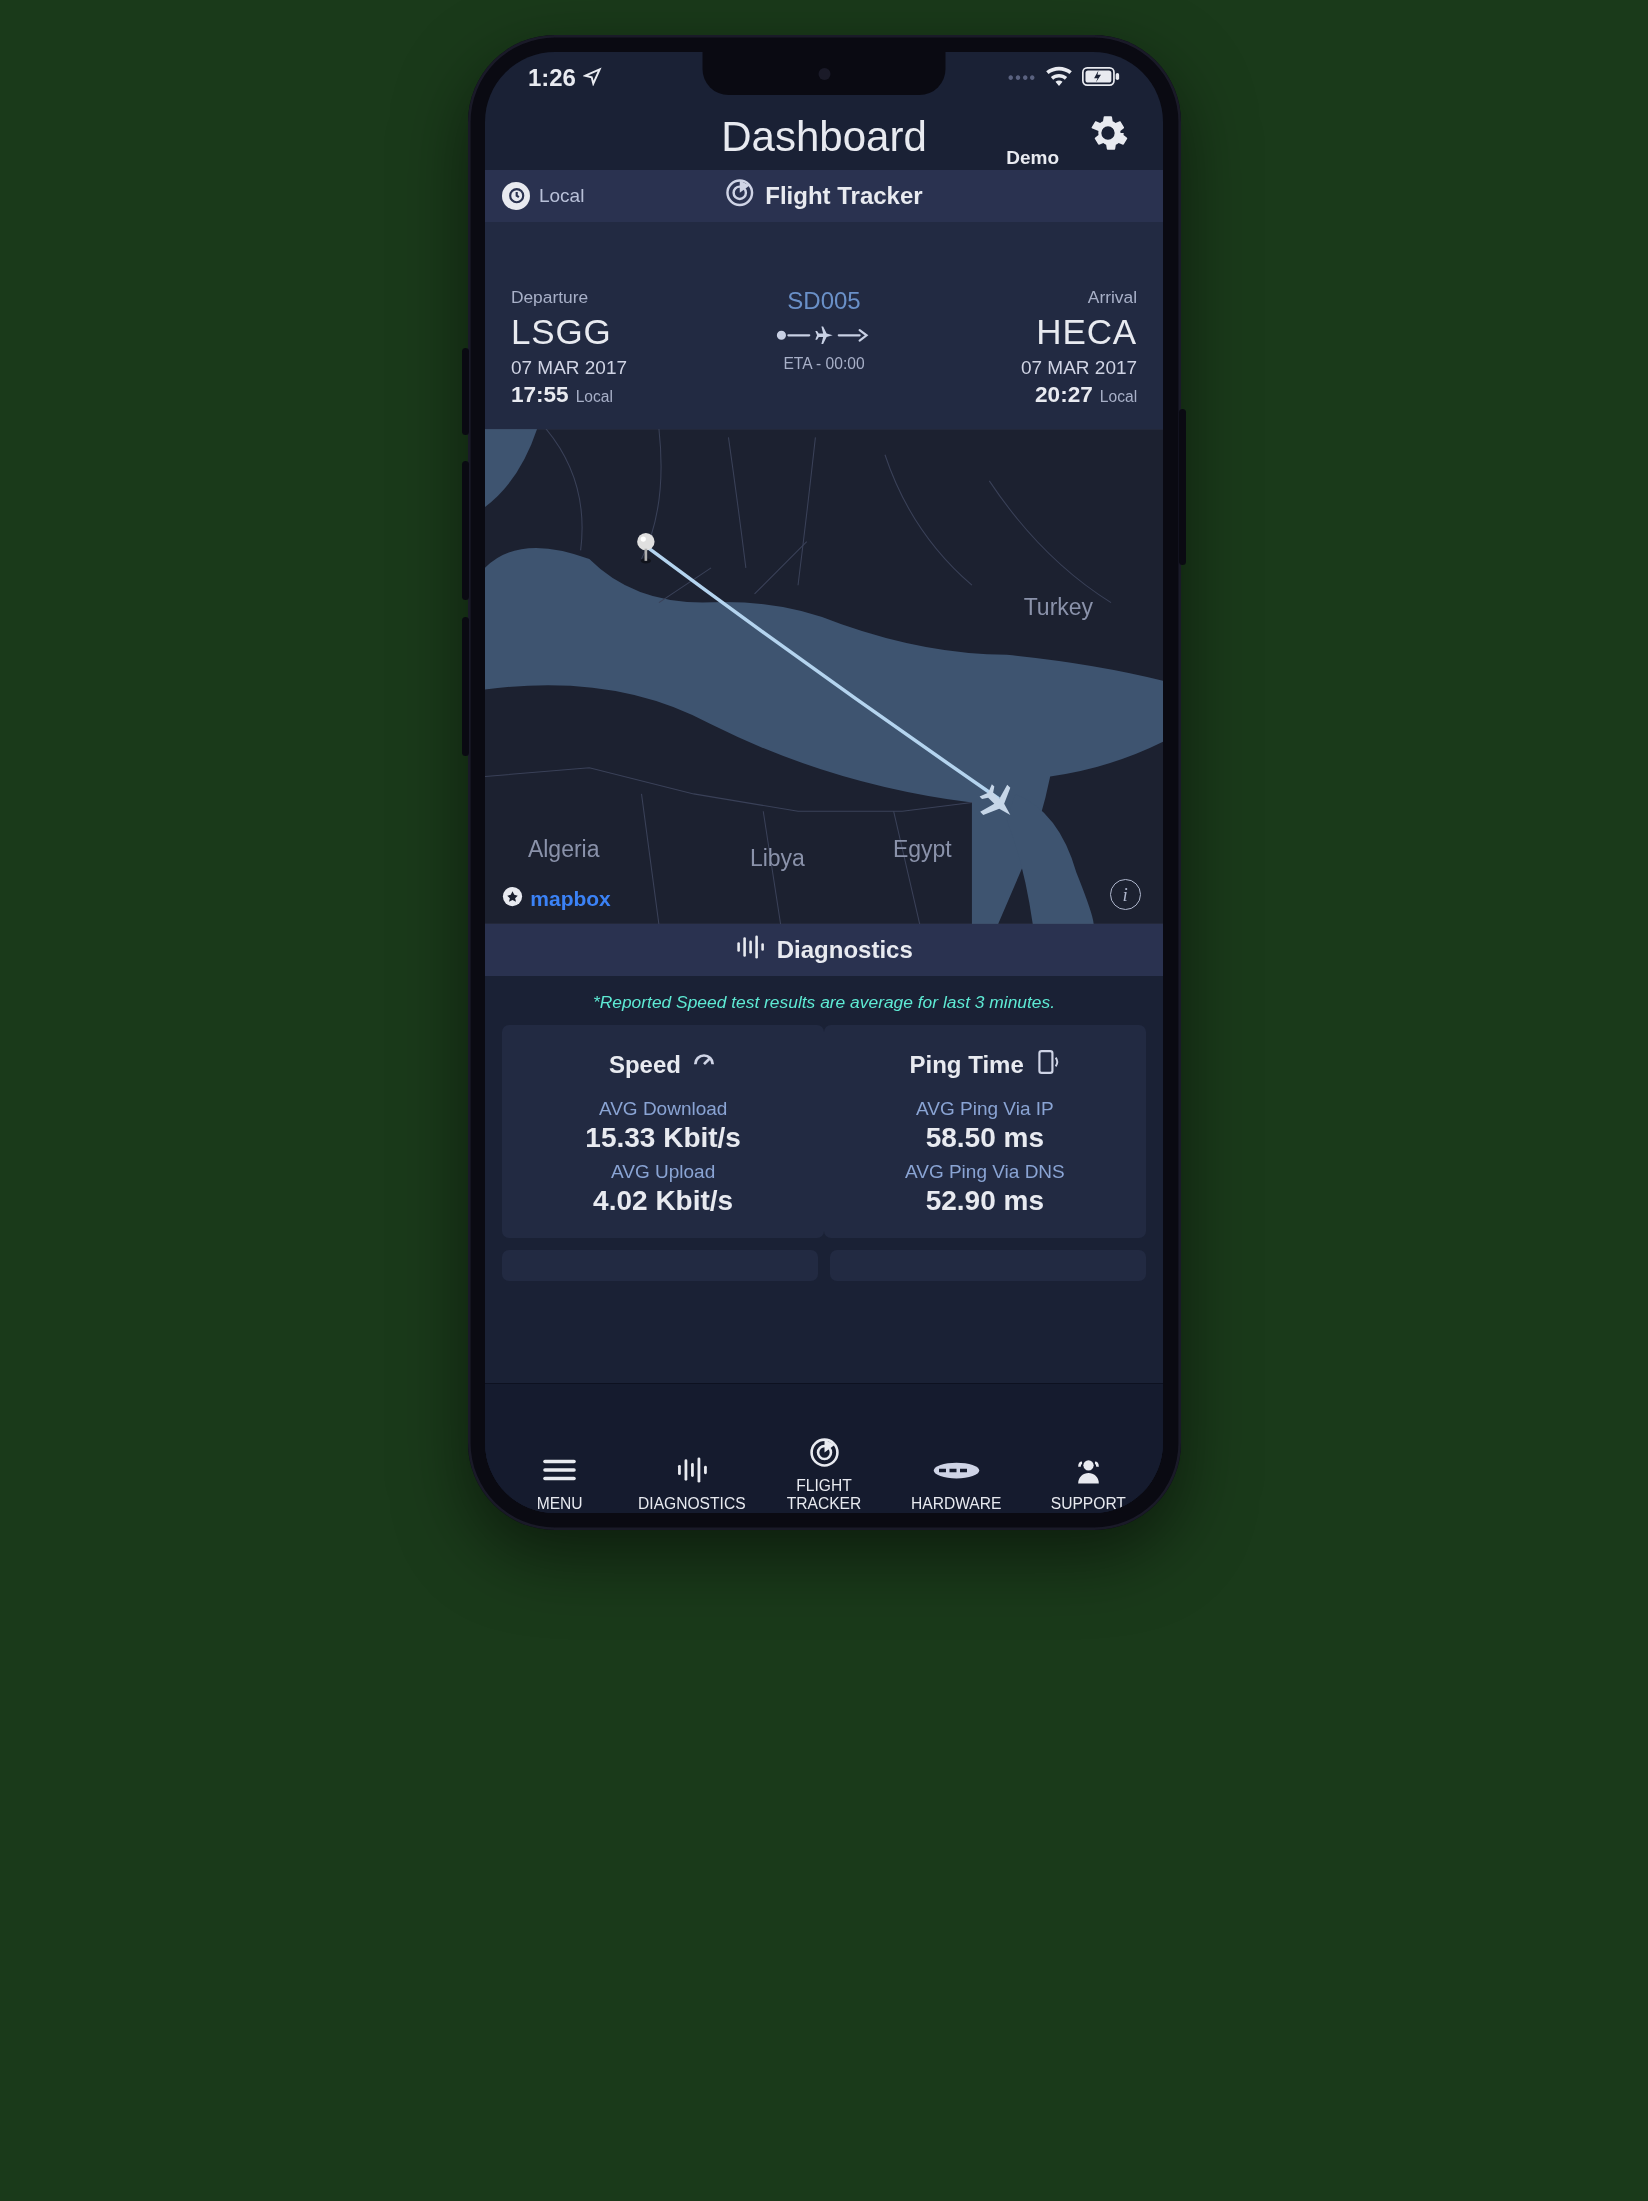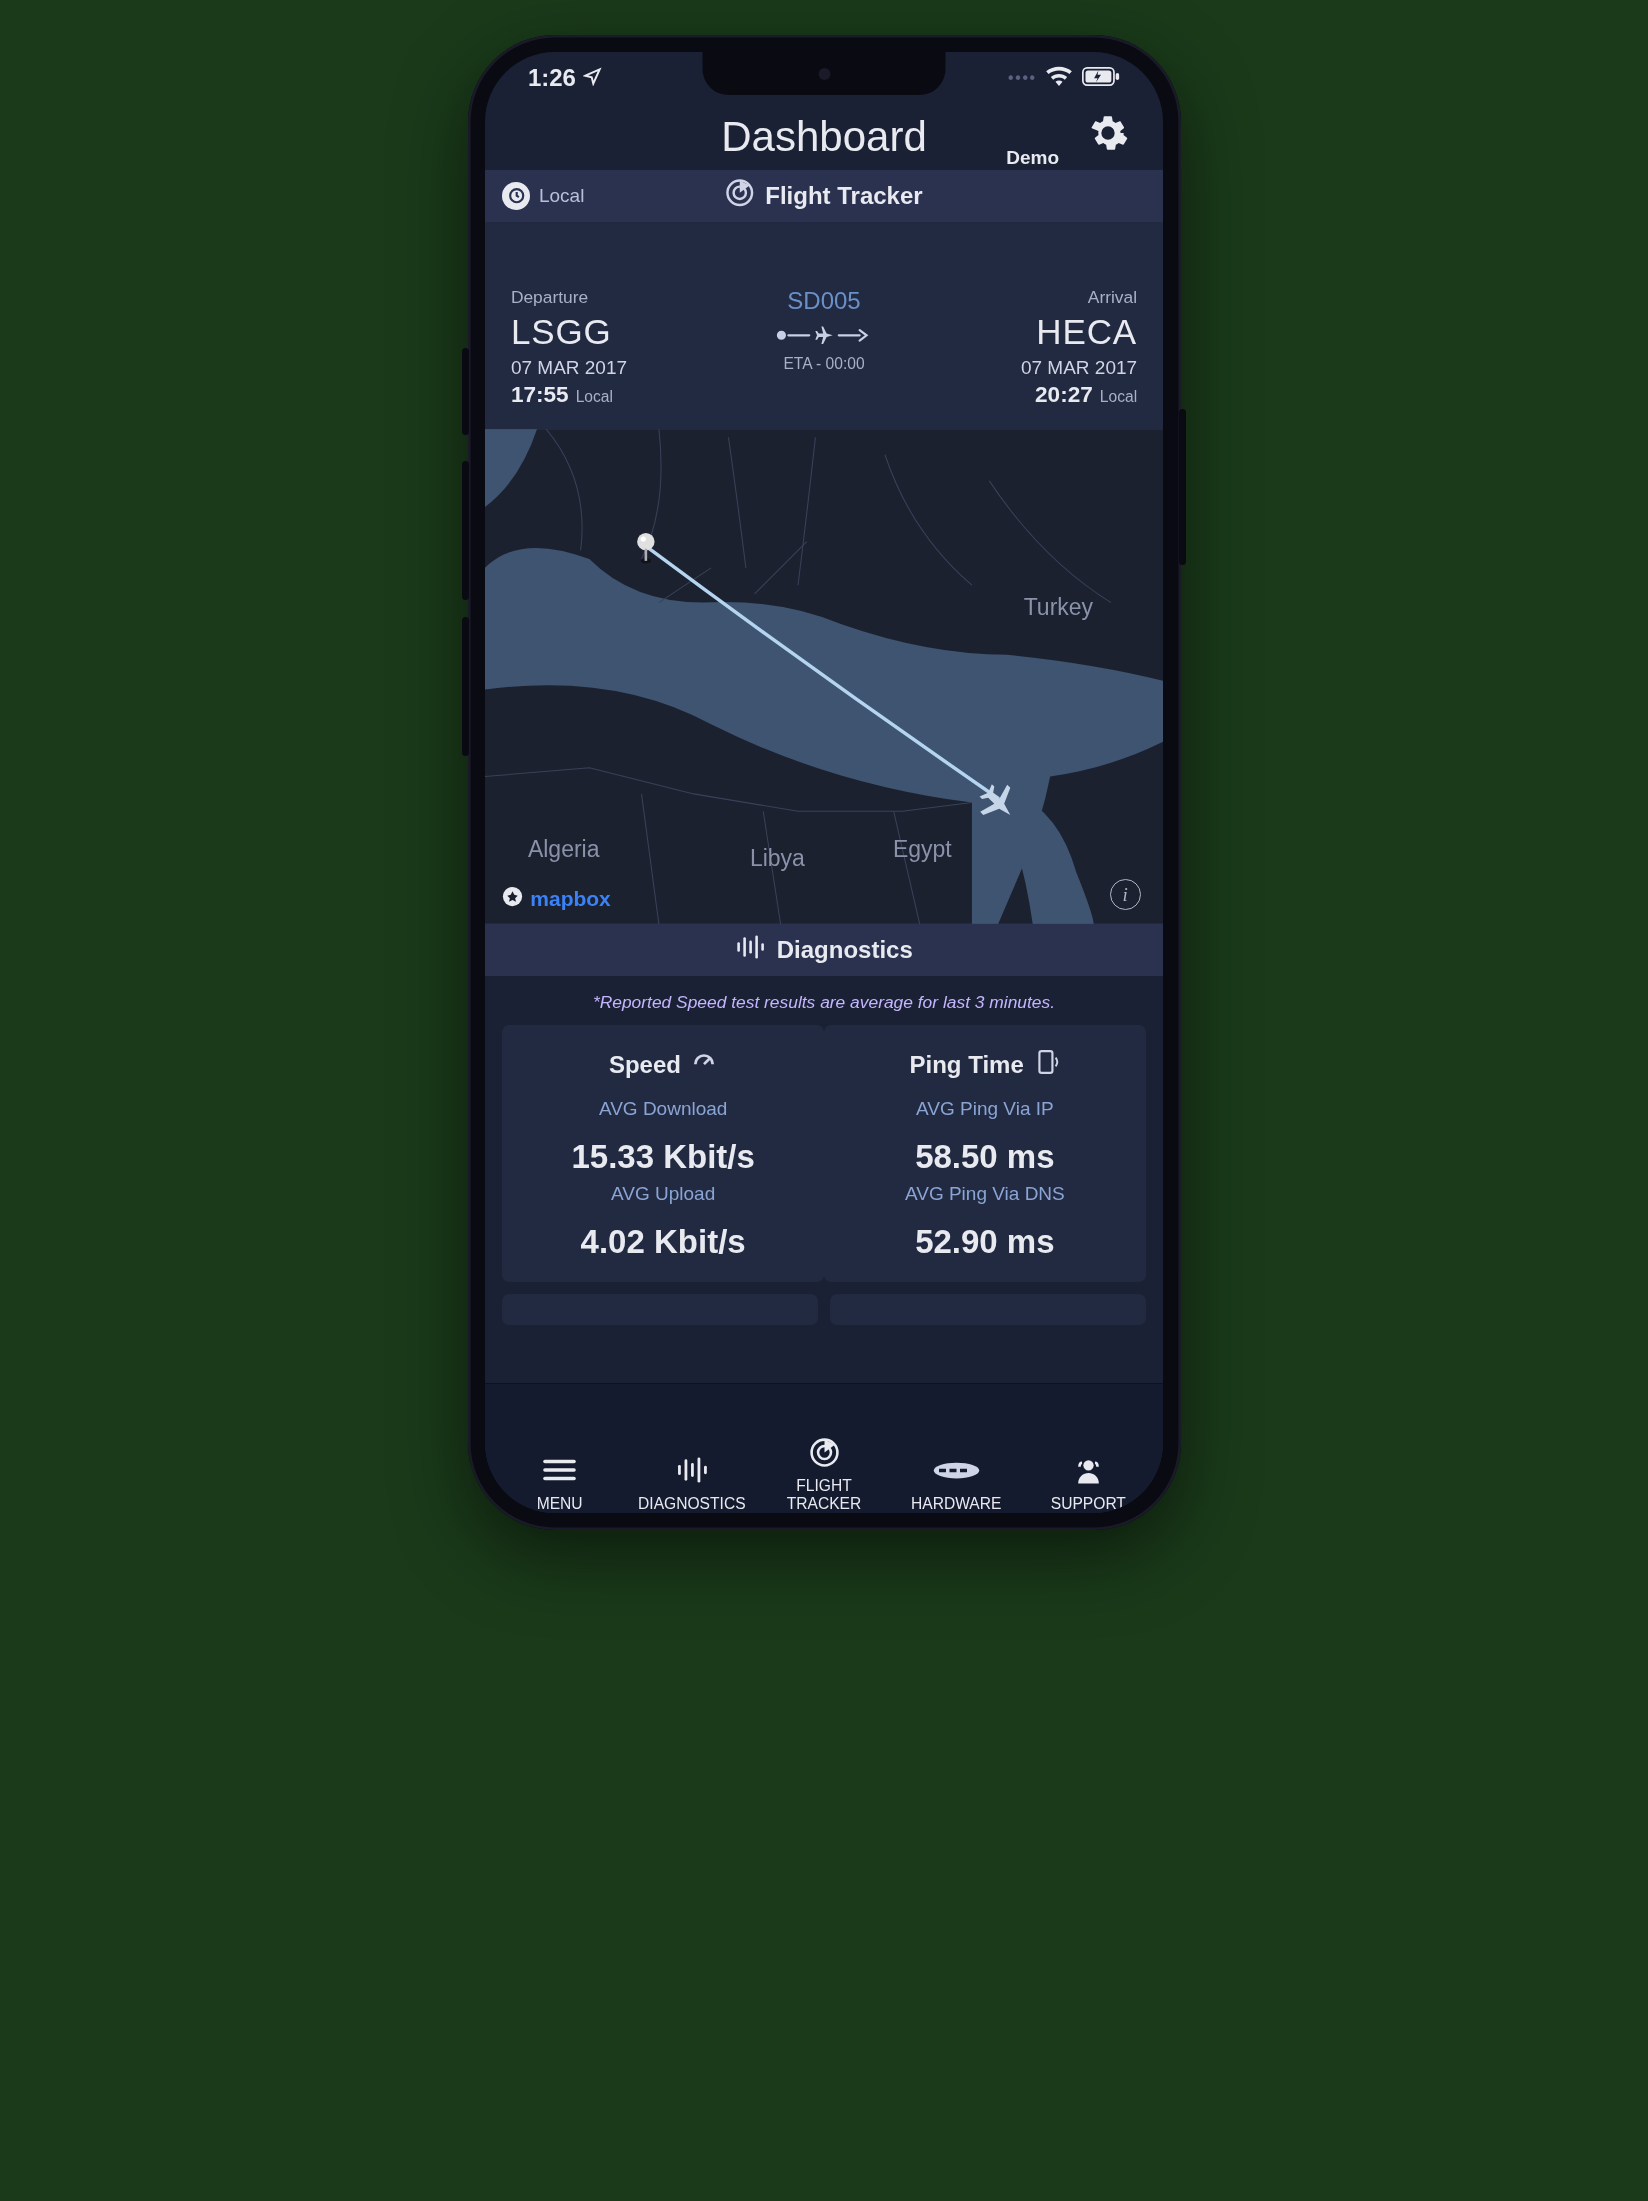--- a/index.html
+++ b/index.html
@@ -166,21 +166,21 @@
     display: flex;
     align-items: center;
     justify-content: center;
     gap: 12px;
     color: #e8eaf0;
     font-size: 24px;
     font-weight: 600;
   }
   .hint {
     text-align: center;
-    color: #c4b5fd;
+    color: #5eead4;
     font-size: 17.4px;
     font-style: italic;
     padding: 15.6px 17.4px 12px 17.4px;
   }
   .cards {
     display: grid;
     grid-template-columns: 1fr 1fr;
     padding: 0 17.4px;
   }
   .card {
@@ -190,21 +190,21 @@
     text-align: center;
     color: #e8eaf0;
   }
   .card-title {
     font-size: 24px;
     font-weight: 600;
     display:flex; align-items:center; justify-content:center; gap:10.4px;
     margin-bottom: 17.4px;
   }
   .metric-lbl { color: #8aa4d4; font-size: 19px; margin-top: 7px;}
-  .metric-val { font-size: 33px; font-weight: 700; margin-top: 18px;}
+  .metric-val { font-size: 28px; font-weight: 700; margin-top: 2px;}
   .cards2 {
     display: grid;
     grid-template-columns: 1fr 1fr;
     gap: 12px;
     padding: 12px 17.4px 0 17.4px;
   }
   .stub { background: #222a42; height: 31px; border-radius: 7px;}
   .tabbar {
     margin-top: auto;
     background: #151b2e;

